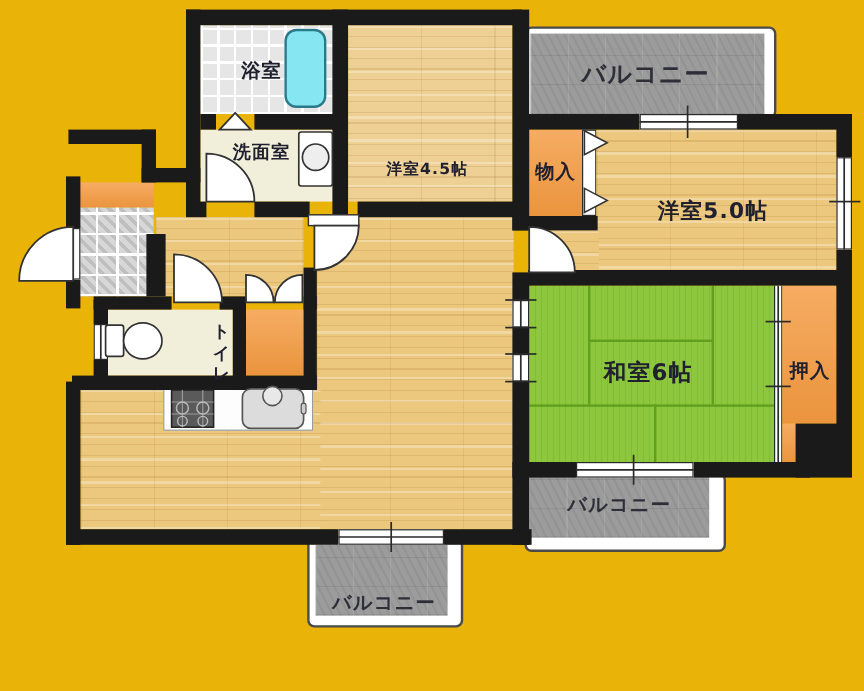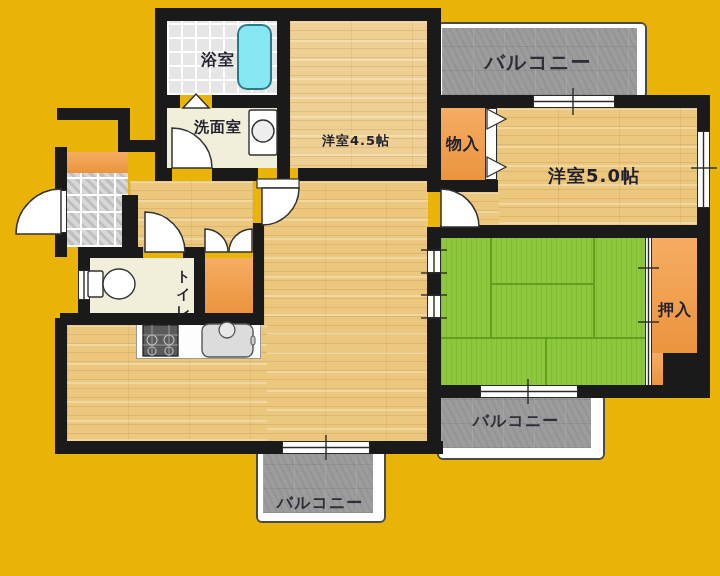--- a/index.html
+++ b/index.html
@@ -206,17 +206,18 @@
     </g>
   </svg>
 
   <div class="lbl" style="left:218px;top:60px;font-size:16px;">浴室</div>
   <div class="lbl" style="left:218px;top:127px;font-size:15px;">洗面室</div>
   <div class="lbl" style="left:356px;top:95px;font-size:13px;margin-top:46px;">洋室4.5帖</div>
   <div class="lbl" style="left:538px;top:62px;font-size:20px;color:#2e2e38;">バルコニー</div>
   <div class="lbl" style="left:463px;top:144px;font-size:16px;">物入</div>
   <div class="lbl" style="left:594px;top:176px;font-size:18px;">洋室5.0帖</div>
   <div class="lbl" style="left:675px;top:310px;font-size:16px;">押入</div>
+  <div class="lbl" style="left:540px;top:311px;font-size:19px;">和室6帖</div>
   <div class="lbl vert" style="left:184px;top:287px;font-size:14px;">トイレ</div>
   <div class="lbl" style="left:516px;top:421px;font-size:16px;color:#2e2e38;">バルコニー</div>
   <div class="lbl" style="left:320px;top:503px;font-size:16px;color:#2e2e38;">バルコニー</div>
 
 </div>
 
 </body></html>

